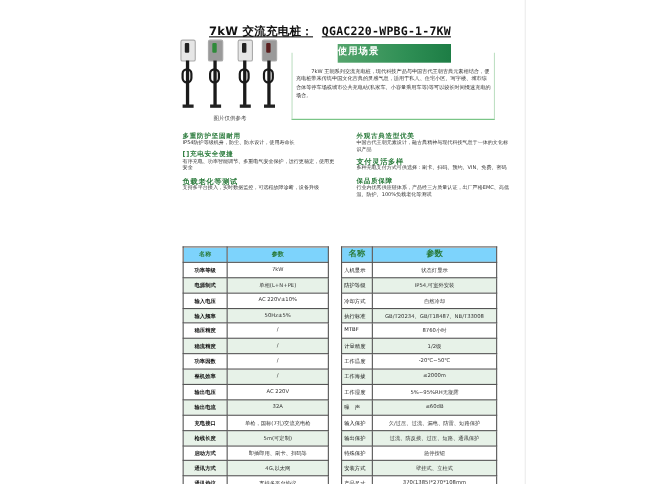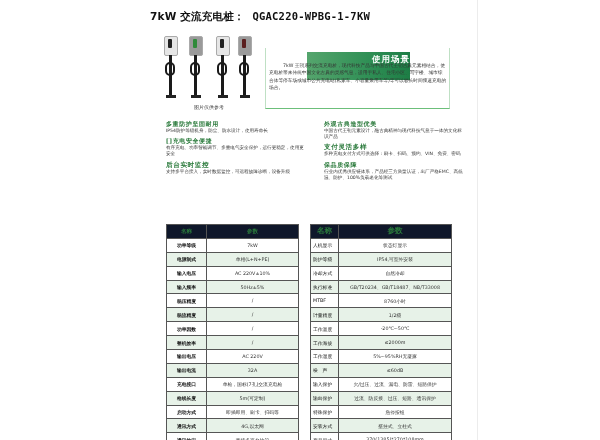--- a/index.html
+++ b/index.html
@@ -2,22 +2,22 @@
 <html><head>
 <meta charset="utf-8">
 <style>
   html, body { margin: 0; padding: 0; }
   body {
     width: 600px; height: 440px; background: #ffffff; position: relative; overflow: hidden;
     font-family: "DejaVu Sans", "Liberation Sans", sans-serif; color: #222;
   }
   .page-edge { position: absolute; left: 477px; top: 0; width: 1px; height: 440px; background: #ececec; }
   .title {
-    position: absolute; left: 150px; width: 300px; top: 10px; text-align: left;
-    font-size: 10.5px; font-weight: bold; color: #111; letter-spacing: 0.2px; white-space: nowrap;
+    position: absolute; left: 150px; width: 300px; top: 22px; text-align: center;
+    font-size: 10.5px; font-weight: bold; color: #111; letter-spacing: 0.2px; white-space: nowrap; text-decoration: underline;
   }
   .title .model { font-family: "DejaVu Sans Mono", "Liberation Mono", monospace; margin-left: 8px; }
 
   
   .products { position: absolute; left: 164px; top: 36px; width: 90px; height: 62px; }
   .charger { position: absolute; top: 0; width: 14px; height: 62px; }
   .charger .head { position: absolute; left: 0; top: 0; width: 12px; height: 18px; border-radius: 2px; background: #e6e6e6; border: 1px solid #aaa; }
   .charger .head.dark { background: #9a9a9a; }
   .charger .screen { position: absolute; left: 4px; top: 3px; width: 4px; height: 9px; background: #222; border-radius: 1px; }
   .charger .screen.green { background: #2f8a3a; }
@@ -26,23 +26,23 @@
   .charger .cable { position: absolute; left: 1px; top: 26px; width: 10px; height: 14px; border: 2px solid #1a1a1a; border-radius: 6px; box-sizing: border-box; }
   .charger .base { position: absolute; left: 2px; top: 59px; width: 10px; height: 3px; background: #222; }
   .products-caption { position: absolute; left: 164px; top: 104px; width: 90px; text-align: center; font-size: 5px; color: #444; }
 
   
   .scene-box {
     position: absolute; left: 265px; top: 48px; width: 185px; height: 61px;
     border-left: 1px solid #bfe0c4; border-right: 1px solid #bfe0c4; border-bottom: 1.5px solid #6cbf7a; box-sizing: border-box;
   }
   .scene-header {
-    position: absolute; left: 307px; top: 40px; width: 103px; height: 28px;
+    position: absolute; left: 307px; top: 40px; width: 103px; height: 17px;
     background: linear-gradient(90deg, #55a56d 0%, #2f8f55 60%, #1d7d45 100%);
-    color: #fff; font-size: 8.5px; font-weight: bold; text-align: right; line-height: 14px; letter-spacing: 1px; margin-top: 12px;
+    color: #fff; font-size: 8.5px; font-weight: bold; text-align: left; line-height: 14px; letter-spacing: 1px;
   }
   .scene-text {
     position: absolute; left: 269px; top: 62px; width: 178px; font-size: 4.7px; line-height: 7.4px; color: #333;
     text-indent: 14px;
   }
 
   
   .features { position: absolute; top: 120px; width: 140px; }
   .features.left { left: 166px; }
   .features.right { left: 324px; }
@@ -55,21 +55,21 @@
   .spec-table {
     position: absolute; top: 224px; border-collapse: collapse; table-layout: fixed;
     border: 1px solid #555;
   }
   .spec-table.left { left: 166px; width: 133px; }
   .spec-table.right { left: 310px; width: 142px; }
   .spec-table td, .spec-table th {
     border: 1px solid #555; height: 13.9px; padding: 0 2px; font-size: 4.8px; text-align: center;
     white-space: nowrap; overflow: hidden; box-sizing: border-box;
   }
-  .spec-table th { background: #0f172a; color: #2a7a3b; font-weight: bold; font-size: 5.5px; }
+  .spec-table th { background: #7dd3fc; color: #2a7a3b; font-weight: bold; font-size: 5.5px; }
   .spec-table.right th { font-size: 7.6px; }
   .spec-table tr:nth-child(even) td { background: #ffffff; }
   .spec-table tr:nth-child(odd) td { background: #e7f2e8; }
   .spec-table td.k { font-weight: bold; color: #111; }
   .spec-table.right td.k { font-weight: normal; text-align: left; }
   .spec-table td.v { color: #333; }
   .col-k-left { width: 40px; }
   .col-k-right { width: 28px; }
 </style>
 </head>
@@ -120,21 +120,21 @@
 <div class="features left">
   <div class="feat">
     <div class="feat-title">多重防护坚固耐用</div>
     <div class="feat-desc">IP54防护等级机身，防尘、防水设计，使用寿命长</div>
   </div>
   <div class="feat">
     <div class="feat-title">[]充电安全便捷</div>
     <div class="feat-desc">有序充电、功率智能调节、多重电气安全保护，运行更稳定，使用更安全</div>
   </div>
   <div class="feat">
-    <div class="feat-title big">后台实时监控</div>
+    <div class="feat-title big">负载老化等测试</div>
     <div class="feat-desc">支持多平台接入，实时数据监控，可远程故障诊断，设备升级</div>
   </div>
 </div>
 
 <div class="features right">
   <div class="feat">
     <div class="feat-title">外观古典造型优美</div>
     <div class="feat-desc">中国古代王朝元素设计，融古典精神与现代科技气息于一体的文化标识产品</div>
   </div>
   <div class="feat">

